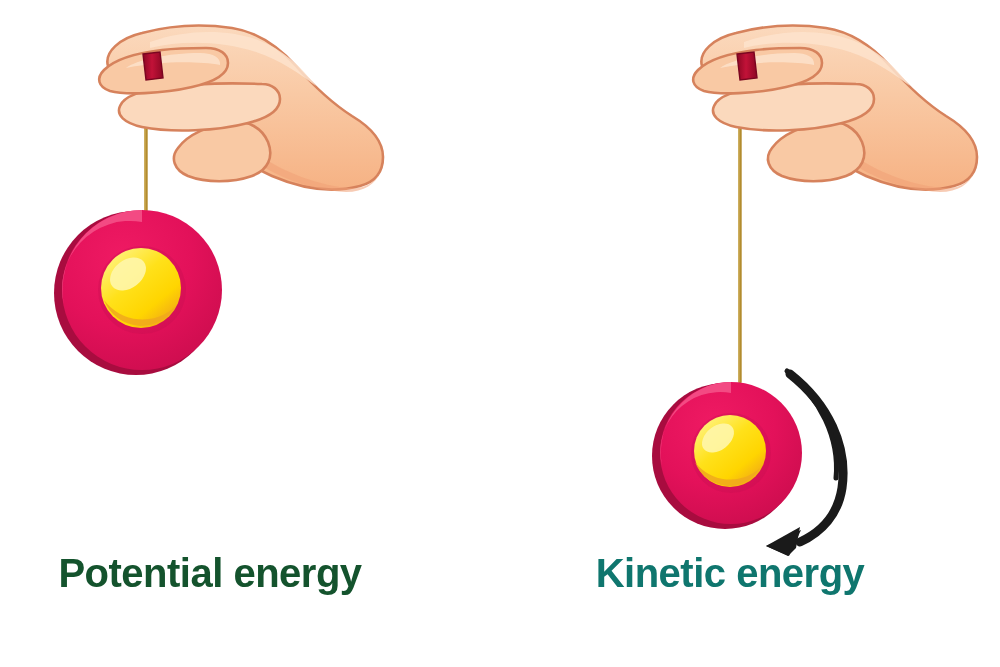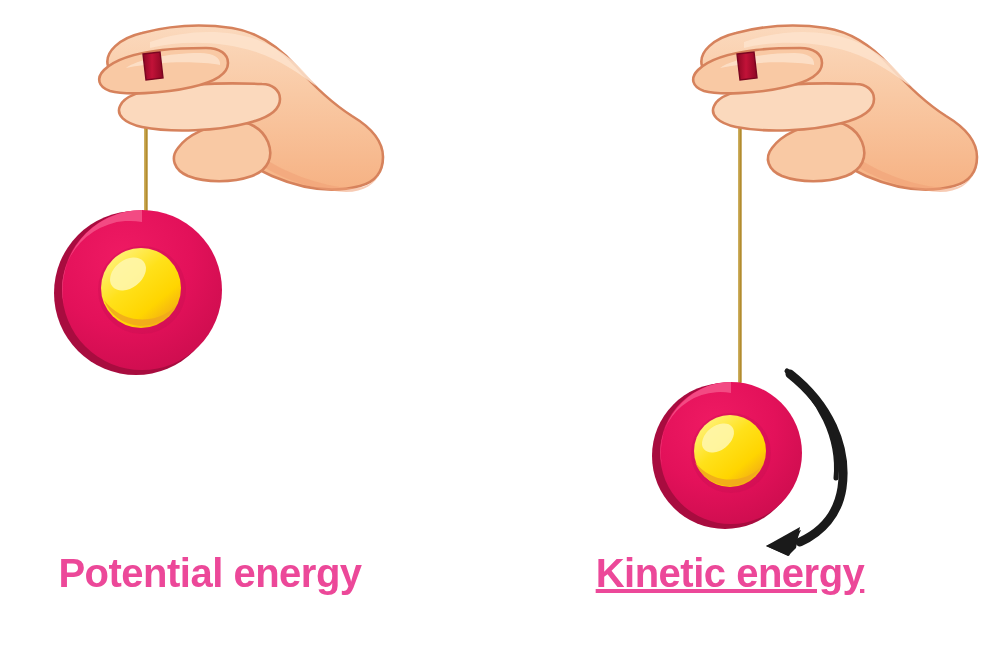--- a/index.html
+++ b/index.html
@@ -247,21 +247,21 @@
       <path d="M 790 374
                C 828 404, 848 446, 842 488
                C 838 514, 822 532, 800 542" fill="none" stroke="#1a1a1a" stroke-width="9" stroke-linecap="round"></path>
       <path d="M 787 371
                C 820 398, 840 438, 836 478" fill="none" stroke="#1a1a1a" stroke-width="5" stroke-linecap="round"></path>
       <path d="M 766 546 L 800 527 L 796 548 L 788 556 Z" fill="#1a1a1a"></path>
       <path d="M 766 546 L 801 530 L 789 556 Z" fill="#1a1a1a"></path>
     </g>
   </svg>
 
-  <div class="caption" id="caption-left" style="color: #ec4899; text-align: center;">
+  <div class="caption" id="caption-left" style="color: #14532d; text-align: center;">
     <div>Potential energy</div>
   </div>
 
-  <div class="caption" id="caption-right" style="color: #ec4899; text-decoration: underline;">
+  <div class="caption" id="caption-right" style="color: #0f766e;">
     <div>Kinetic energy</div>
   </div>
 
 </div>
 
 </body></html>

